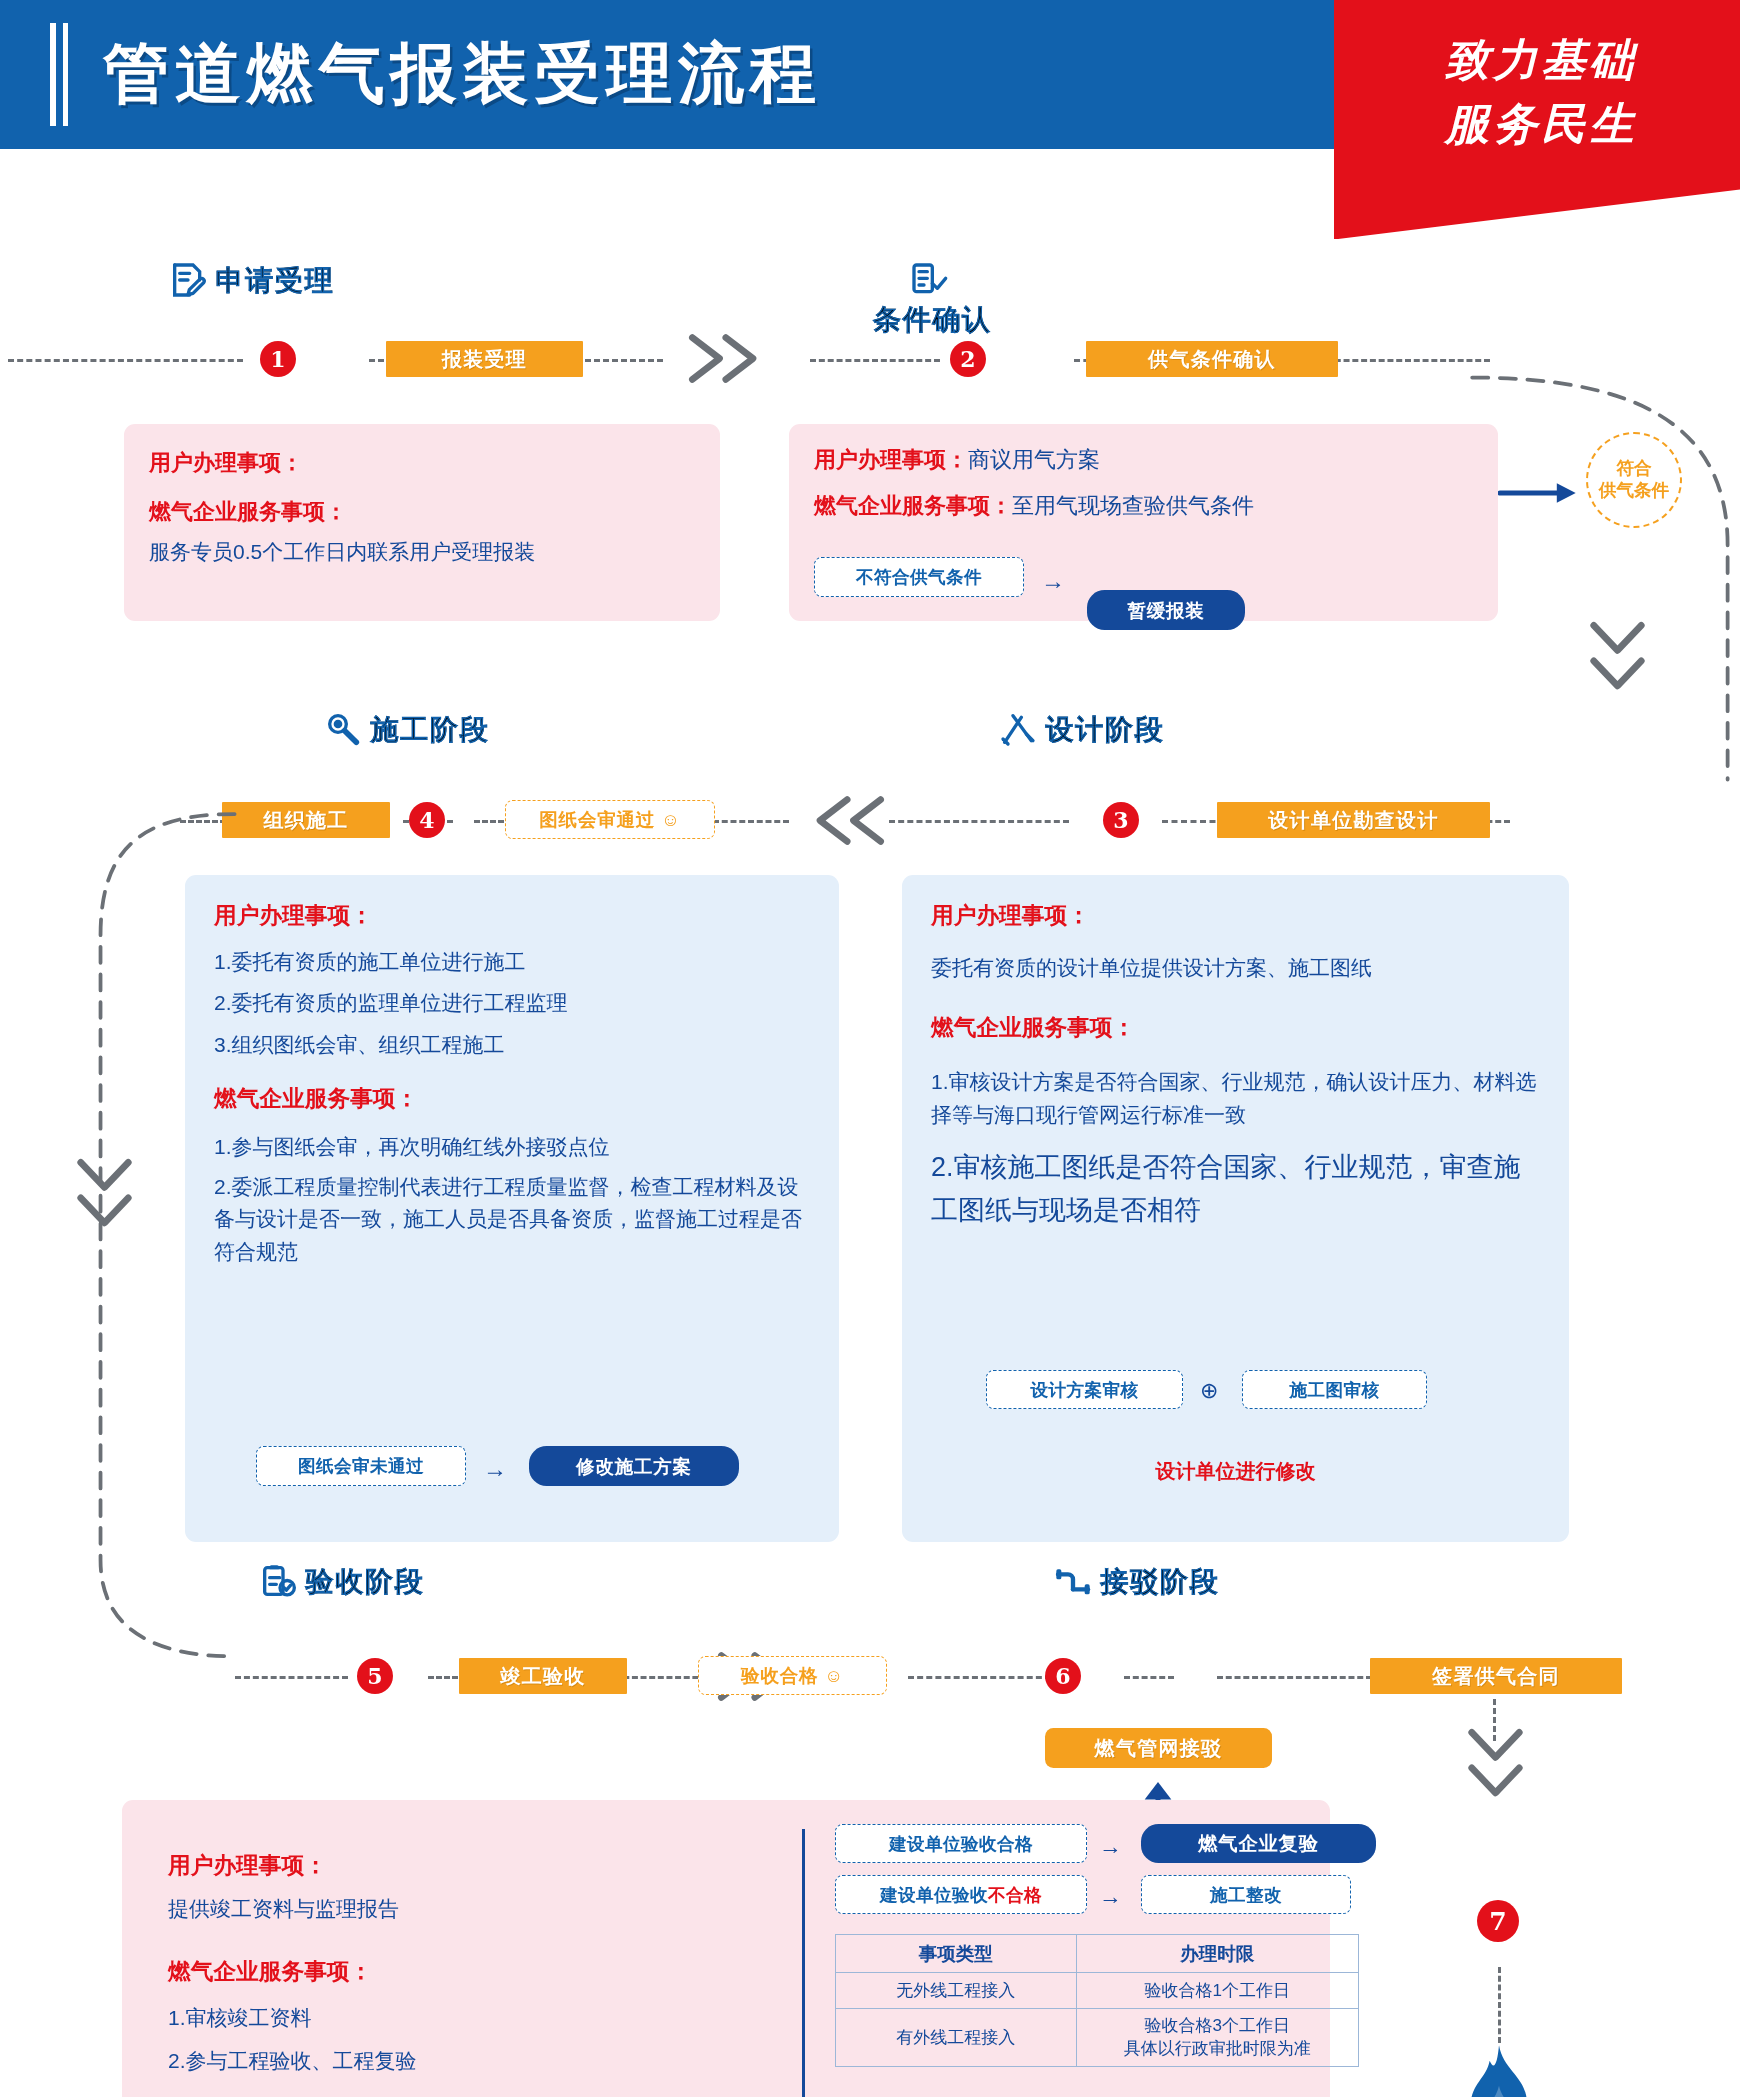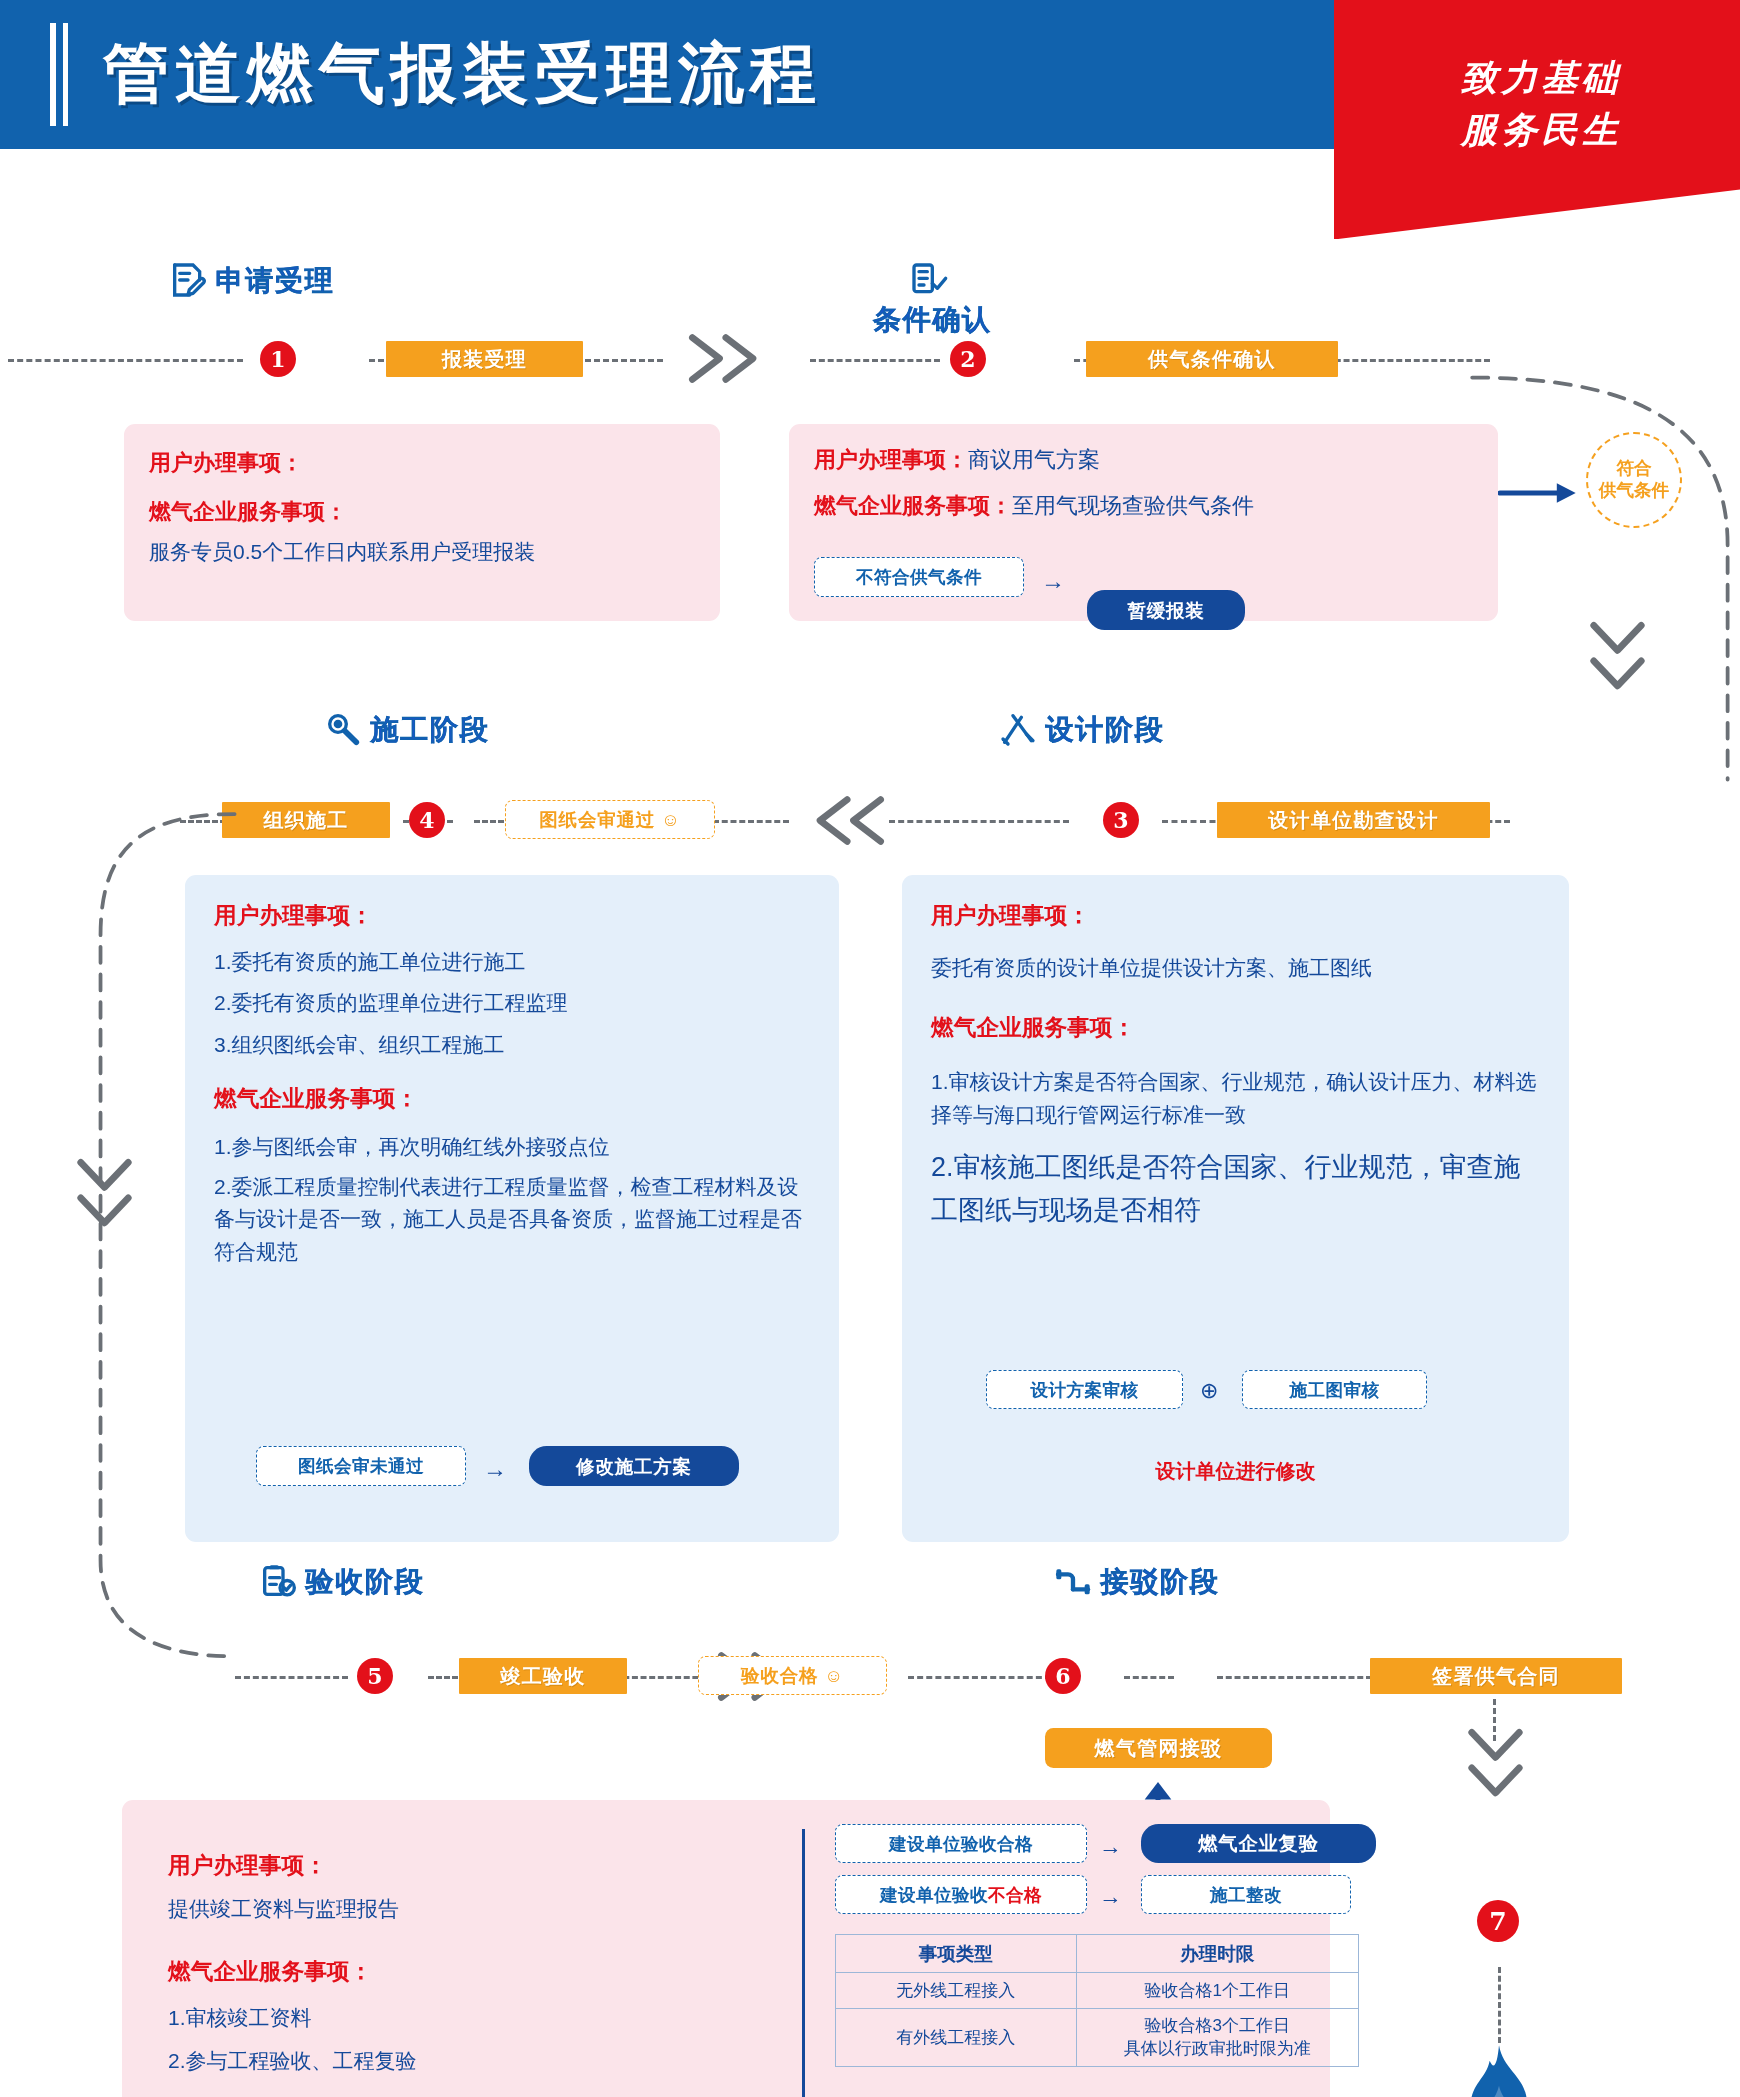--- a/index.html
+++ b/index.html
@@ -38,33 +38,33 @@
   .header-red {
     position:absolute; left:1334px; top:0; width:406px; height:239px;
     background:#e3101a;
   }
   .header-red::after {
     content:""; position:absolute; left:0; bottom:-0.4px; width:406px; height:50px;
     background:#ffffff;
     clip-path: polygon(0 100%, 100% 0, 100% 100%);
   }
   .slogan {
-    position:absolute; left:1363px; top:51px; width:357px;
-    color:#ffffff; font-size:36px; font-weight:bold; line-height:1.45;
+    position:absolute; left:1363px; top:28px; width:357px;
+    color:#ffffff; font-size:44px; font-weight:bold; line-height:1.45;
     text-align:center; font-family:"DejaVu Serif", serif; font-style:italic;
     letter-spacing:4.2px;
   }
 
   
   .abs { position:absolute; }
 
   
   .stage-head { position:absolute; display:flex; align-items:center; }
   .stage-head .st-title {
-    color:#1d4ed8; font-size:28px; font-weight:bold; letter-spacing:1.7px;
+    color:#000000; font-size:28px; font-weight:bold; letter-spacing:1.7px;
     font-family:"DejaVu Sans", sans-serif;
     -webkit-text-stroke:0.4px #1162ad;
   }
   .stage-head svg { margin-right:7.6px; }
 
   
   .num-badge {
     position:absolute; width:36px; height:36px; border-radius:50%;
     background:#e3101a; color:#ffffff; font-size:22px; font-weight:bold;
     display:flex; align-items:center; justify-content:center;

